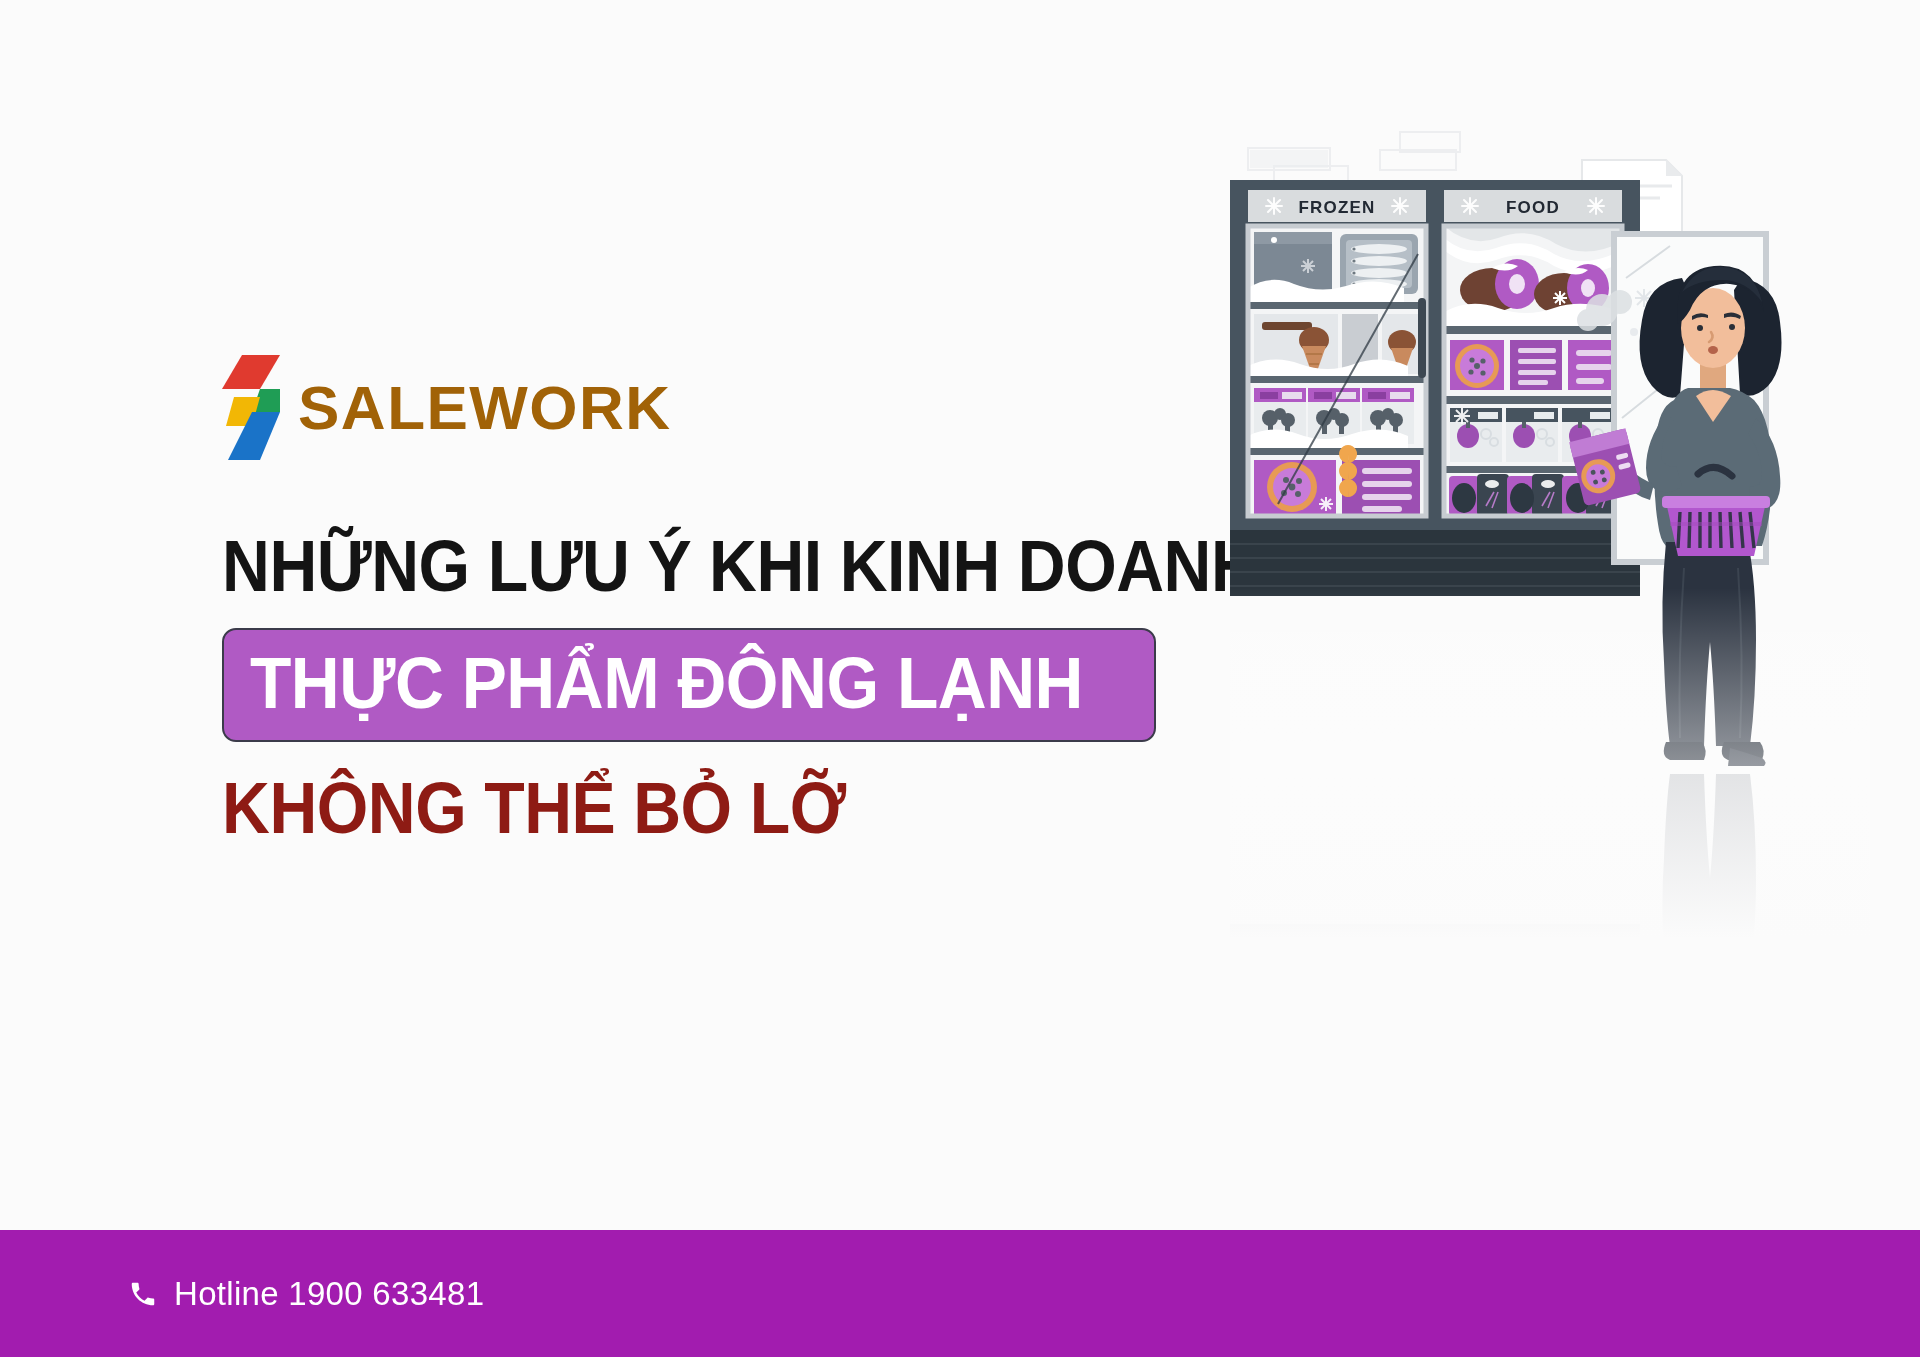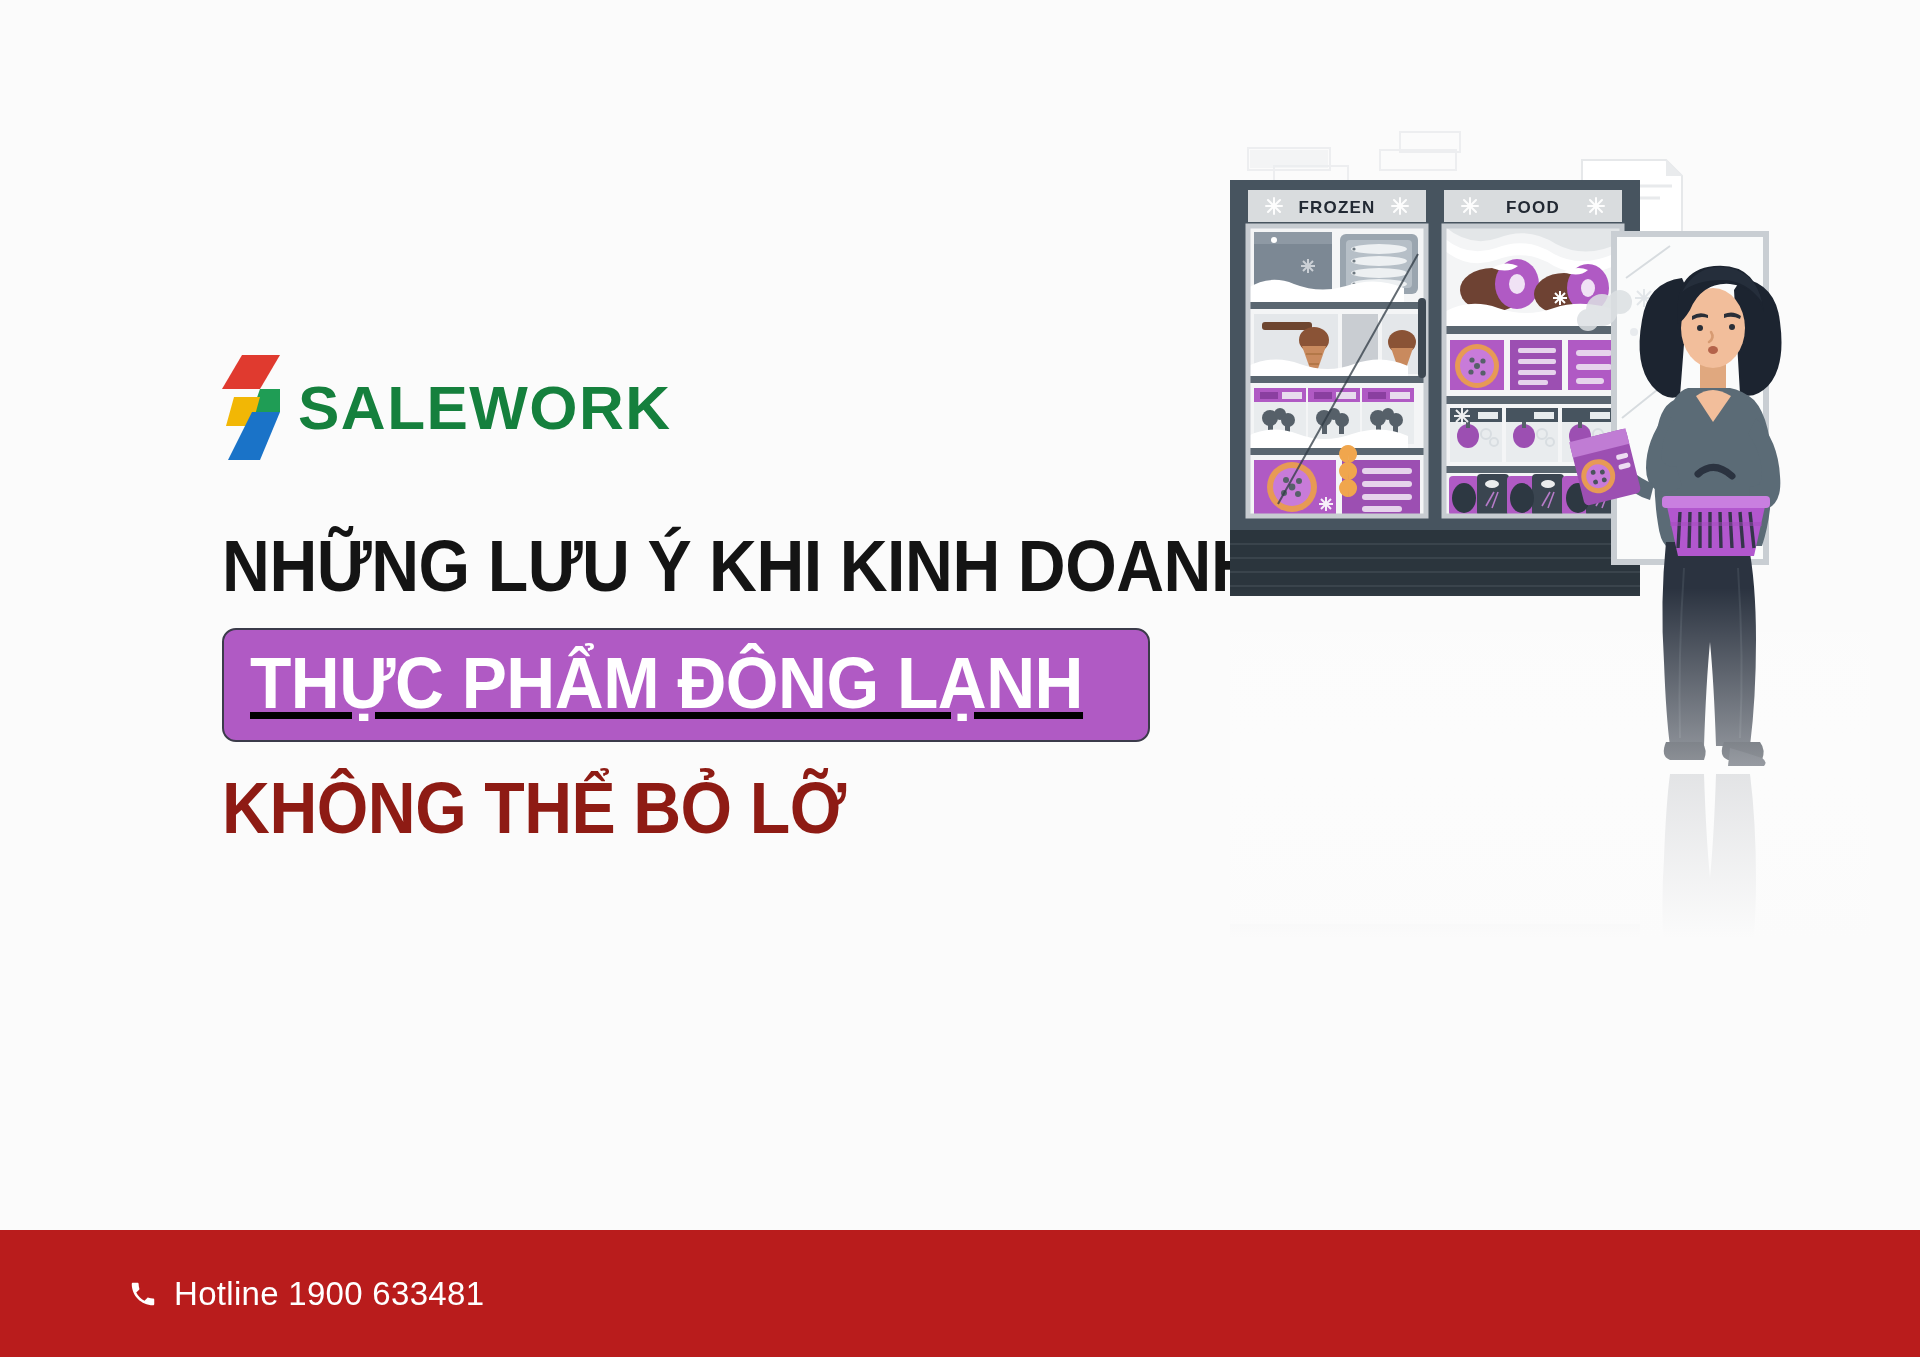--- a/index.html
+++ b/index.html
@@ -34,21 +34,21 @@
   .logo-mark {
     width: 58px;
     height: 105px;
     flex: none;
   }
   .logo-word {
     font-family: "Liberation Sans", sans-serif;
     font-weight: 700;
     font-size: 62px;
     letter-spacing: 1.5px;
-    color: #15803d;
+    color: #a16207;
     line-height: 1;
     white-space: nowrap;
   }
 
   
   .hl-line1 {
     font-family: "Liberation Sans Narrow", "Liberation Sans", sans-serif;
     font-weight: 700;
     font-size: 72px;
     line-height: 1.0;
@@ -58,23 +58,22 @@
     transform-origin: left center;
     white-space: nowrap;
     margin-bottom: 26px;
   }
 
   .hl-box {
     display: inline-block;
     background: #B05AC4;
     border: 2px solid #3b3b4a;
     border-radius: 14px;
-    padding: 17px 12px 21px 26px;
+    padding: 17px 18px 21px 26px;
     margin-bottom: 30px;
-    text-decoration: underline;
   }
   .hl-box-text {
     font-family: "Liberation Sans Narrow", "Liberation Sans", sans-serif;
     font-weight: 700;
     font-size: 72px;
     line-height: 1.0;
     letter-spacing: -0.5px;
     color: #ffffff;
     transform: scaleX(0.94);
     transform-origin: left center;
@@ -104,21 +103,21 @@
   }
   .illus svg { display: block; }
 
   
   .footer {
     position: absolute;
     left: 0;
     bottom: 0;
     width: 1920px;
     height: 127px;
-    background: #b91c1c;
+    background: #a21caf;
     display: flex;
     align-items: center;
     justify-content: space-between;
     box-sizing: border-box;
     padding: 0 124px 0 128px;
   }
   .f-item {
     display: flex;
     align-items: center;
     gap: 16px;

